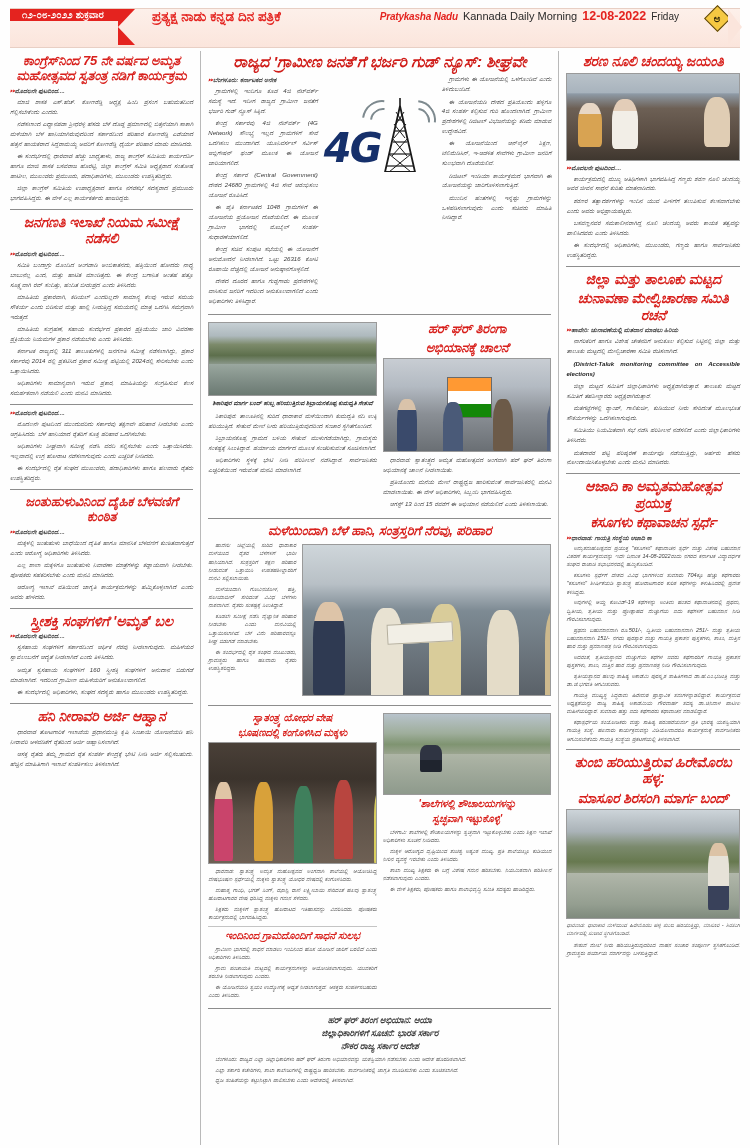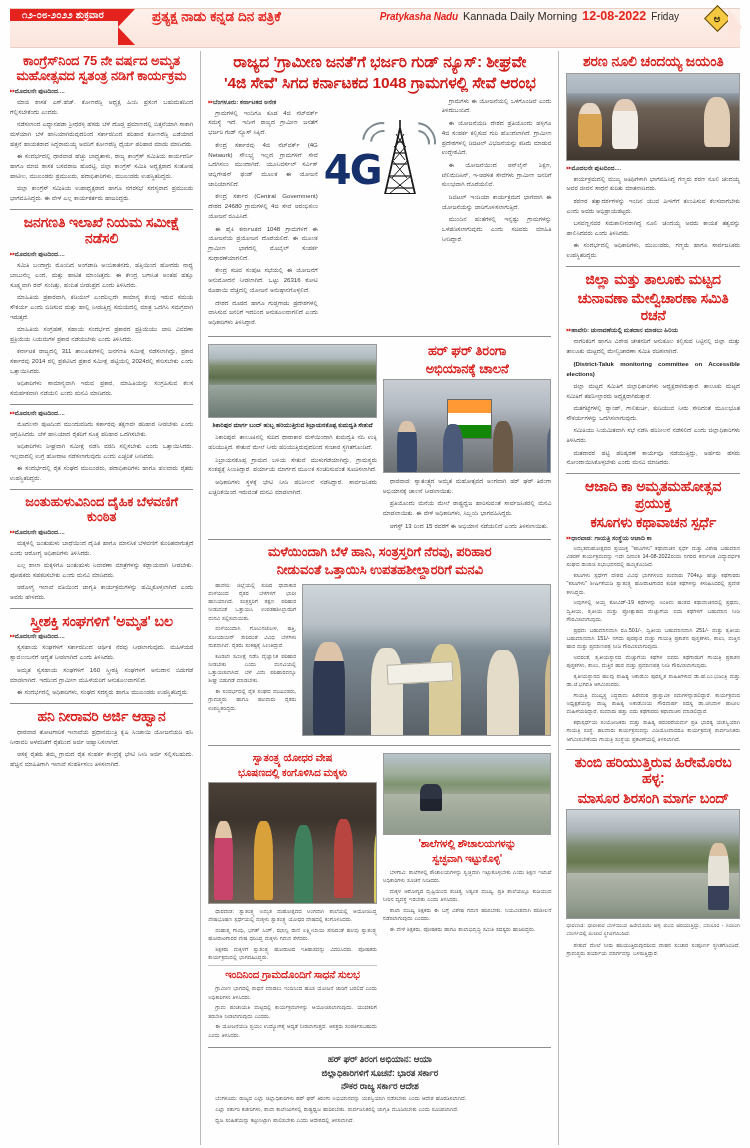--- a/index.html
+++ b/index.html
@@ -107,20 +107,21 @@
   }
 
   
   .columns {
     display: flex;
     height: 1094px;
     gap: 0;
   }
   .col {
     position: relative;
+    font-style: italic;
   }
   .col-left   { width: 196px; padding-right: 7px; }
   .col-center { width: 370px; padding: 0 7px; border-left: 1px solid #b9b9b9; border-right: 1px solid #b9b9b9; }
   .col-right  { width: 186px; padding-left: 7px; }
 
   
   .subcols { display: flex; gap: 6px; }
   .subcol { flex: 1; }
 
   
@@ -391,21 +392,20 @@
       <div class="hl hl-mid">ಹನಿ ನೀರಾವರಿ ಅರ್ಜಿ ಆಹ್ವಾನ</div>
       <div class="body-text">
         <p>ಧಾರವಾಡ ತೋಟಗಾರಿಕೆ ಇಲಾಖೆಯ ಪ್ರಧಾನಮಂತ್ರಿ ಕೃಷಿ ಸಿಂಚಾಯಿ ಯೋಜನೆಯಡಿ ಹನಿ ನೀರಾವರಿ ಅಳವಡಿಕೆಗೆ ರೈತರಿಂದ ಅರ್ಜಿ ಆಹ್ವಾನಿಸಲಾಗಿದೆ.</p>
         <p>ಆಸಕ್ತ ರೈತರು ತಮ್ಮ ಗ್ರಾಮದ ರೈತ ಸಂಪರ್ಕ ಕೇಂದ್ರಕ್ಕೆ ಭೇಟಿ ನೀಡಿ ಅರ್ಜಿ ಸಲ್ಲಿಸಬಹುದು. ಹೆಚ್ಚಿನ ಮಾಹಿತಿಗಾಗಿ ಇಲಾಖೆ ಸಂಪರ್ಕಿಸಲು ತಿಳಿಸಲಾಗಿದೆ.</p>
       </div>
     </div>
 
     <div class="col col-center">
 
       <div class="hl hl-lead">ರಾಜ್ಯದ 'ಗ್ರಾಮೀಣ ಜನತೆ'ಗೆ ಭರ್ಜರಿ ಗುಡ್ ನ್ಯೂಸ್: ಶೀಘ್ರವೇ</div>
-      <div class="hl hl-lead">'4ಜಿ ಸೇವೆ' ಸಿಗದ ಕರ್ನಾಟಕದ 1048 ಗ್ರಾಮಗಳಲ್ಲಿ ಸೇವೆ ಆರಂಭ</div>
 
       <div class="subcols">
         <div class="subcol">
           <div class="byline">ಬೆಂಗಳೂರು: ಕರ್ನಾಟಕದ ಅನೇಕ</div>
           <div class="body-text">
             <p>ಗ್ರಾಮಗಳಲ್ಲಿ ಇಂದಿಗೂ ಕೂಡ 4ಜಿ ನೆಟ್‌ವರ್ಕ್ ಸಮಸ್ಯೆ ಇದೆ. ಇದೀಗ ರಾಜ್ಯದ ಗ್ರಾಮೀಣ ಜನತೆಗೆ ಭರ್ಜರಿ ಗುಡ್ ನ್ಯೂಸ್ ಸಿಕ್ಕಿದೆ.</p>
             <p>ಕೇಂದ್ರ ಸರ್ಕಾರವು 4ಜಿ ನೆಟ್‌ವರ್ಕ್ (4G Network) ಸೌಲಭ್ಯ ಇಲ್ಲದ ಗ್ರಾಮಗಳಿಗೆ ಸೇವೆ ಒದಗಿಸಲು ಮುಂದಾಗಿದೆ. ಯೂನಿವರ್ಸಲ್ ಸರ್ವಿಸ್ ಆಬ್ಲಿಗೇಷನ್ ಫಂಡ್ ಮೂಲಕ ಈ ಯೋಜನೆ ಜಾರಿಯಾಗಲಿದೆ.</p>
             <p>ಕೇಂದ್ರ ಸರ್ಕಾರ (Central Government) ದೇಶದ 24680 ಗ್ರಾಮಗಳಲ್ಲಿ 4ಜಿ ಸೇವೆ ಆರಂಭಿಸಲು ಯೋಜನೆ ರೂಪಿಸಿದೆ.</p>
             <p>ಈ ಪೈಕಿ ಕರ್ನಾಟಕದ 1048 ಗ್ರಾಮಗಳಿಗೆ ಈ ಯೋಜನೆಯ ಪ್ರಯೋಜನ ದೊರೆಯಲಿದೆ. ಈ ಮೂಲಕ ಗ್ರಾಮೀಣ ಭಾಗದಲ್ಲಿ ಮೊಬೈಲ್ ಸಂಪರ್ಕ ಸುಧಾರಣೆಯಾಗಲಿದೆ.</p>
             <p>ಕೇಂದ್ರ ಸಚಿವ ಸಂಪುಟ ಸಭೆಯಲ್ಲಿ ಈ ಯೋಜನೆಗೆ ಅನುಮೋದನೆ ನೀಡಲಾಗಿದೆ. ಒಟ್ಟು 26316 ಕೋಟಿ ರೂಪಾಯಿ ವೆಚ್ಚದಲ್ಲಿ ಯೋಜನೆ ಅನುಷ್ಠಾನಗೊಳ್ಳಲಿದೆ.</p>
@@ -475,21 +475,20 @@
             <p>ಧಾರವಾಡ: ಸ್ವಾತಂತ್ರ್ಯದ ಅಮೃತ ಮಹೋತ್ಸವದ ಅಂಗವಾಗಿ ಹರ್ ಘರ್ ತಿರಂಗಾ ಅಭಿಯಾನಕ್ಕೆ ಚಾಲನೆ ನೀಡಲಾಯಿತು.</p>
             <p>ಪ್ರತಿಯೊಂದು ಮನೆಯ ಮೇಲೆ ರಾಷ್ಟ್ರಧ್ವಜ ಹಾರಿಸುವಂತೆ ಸಾರ್ವಜನಿಕರಲ್ಲಿ ಮನವಿ ಮಾಡಲಾಯಿತು. ಈ ವೇಳೆ ಅಧಿಕಾರಿಗಳು, ಸಿಬ್ಬಂದಿ ಭಾಗವಹಿಸಿದ್ದರು.</p>
             <p>ಆಗಸ್ಟ್ 13 ರಿಂದ 15 ರವರೆಗೆ ಈ ಅಭಿಯಾನ ನಡೆಯಲಿದೆ ಎಂದು ತಿಳಿಸಲಾಯಿತು.</p>
           </div>
         </div>
       </div>
 
       <div class="rule"></div>
 
       <div class="hl hl-major">ಮಳೆಯಿಂದಾಗಿ ಬೆಳೆ ಹಾನಿ, ಸಂತ್ರಸ್ತರಿಗೆ ನೆರವು, ಪರಿಹಾರ</div>
-      <div class="hl hl-major">ನೀಡುವಂತೆ ಒತ್ತಾಯಿಸಿ ಉಪತಹಶೀಲ್ದಾರರಿಗೆ ಮನವಿ</div>
 
       <div class="subcols">
         <div class="subcol" style="flex:0 0 88px">
           <div class="body-text body-tiny">
             <p>ಹಾವೇರಿ: ಜಿಲ್ಲೆಯಲ್ಲಿ ಸುರಿದ ಧಾರಾಕಾರ ಮಳೆಯಿಂದ ರೈತರ ಬೆಳೆಗಳಿಗೆ ಭಾರೀ ಹಾನಿಯಾಗಿದೆ. ಸಂತ್ರಸ್ತರಿಗೆ ತಕ್ಷಣ ಪರಿಹಾರ ನೀಡುವಂತೆ ಒತ್ತಾಯಿಸಿ ಉಪತಹಶೀಲ್ದಾರರಿಗೆ ಮನವಿ ಸಲ್ಲಿಸಲಾಯಿತು.</p>
             <p>ಮಳೆಯಿಂದಾಗಿ ಗೋವಿನಜೋಳ, ಹತ್ತಿ, ಸೋಯಾಬೀನ್ ಸೇರಿದಂತೆ ವಿವಿಧ ಬೆಳೆಗಳು ನಾಶವಾಗಿವೆ. ರೈತರು ಸಂಕಷ್ಟಕ್ಕೆ ಸಿಲುಕಿದ್ದಾರೆ.</p>
             <p>ಕೂಡಲೇ ಸಮೀಕ್ಷೆ ನಡೆಸಿ ವೈಜ್ಞಾನಿಕ ಪರಿಹಾರ ನೀಡಬೇಕು ಎಂದು ಮನವಿಯಲ್ಲಿ ಒತ್ತಾಯಿಸಲಾಗಿದೆ. ಬೆಳೆ ವಿಮೆ ಪರಿಹಾರವನ್ನೂ ಶೀಘ್ರ ಬಿಡುಗಡೆ ಮಾಡಬೇಕು.</p>
             <p>ಈ ಸಂದರ್ಭದಲ್ಲಿ ರೈತ ಸಂಘದ ಮುಖಂಡರು, ಗ್ರಾಮಸ್ಥರು ಹಾಗೂ ಹಲವಾರು ರೈತರು ಉಪಸ್ಥಿತರಿದ್ದರು.</p>
           </div>
         </div>

